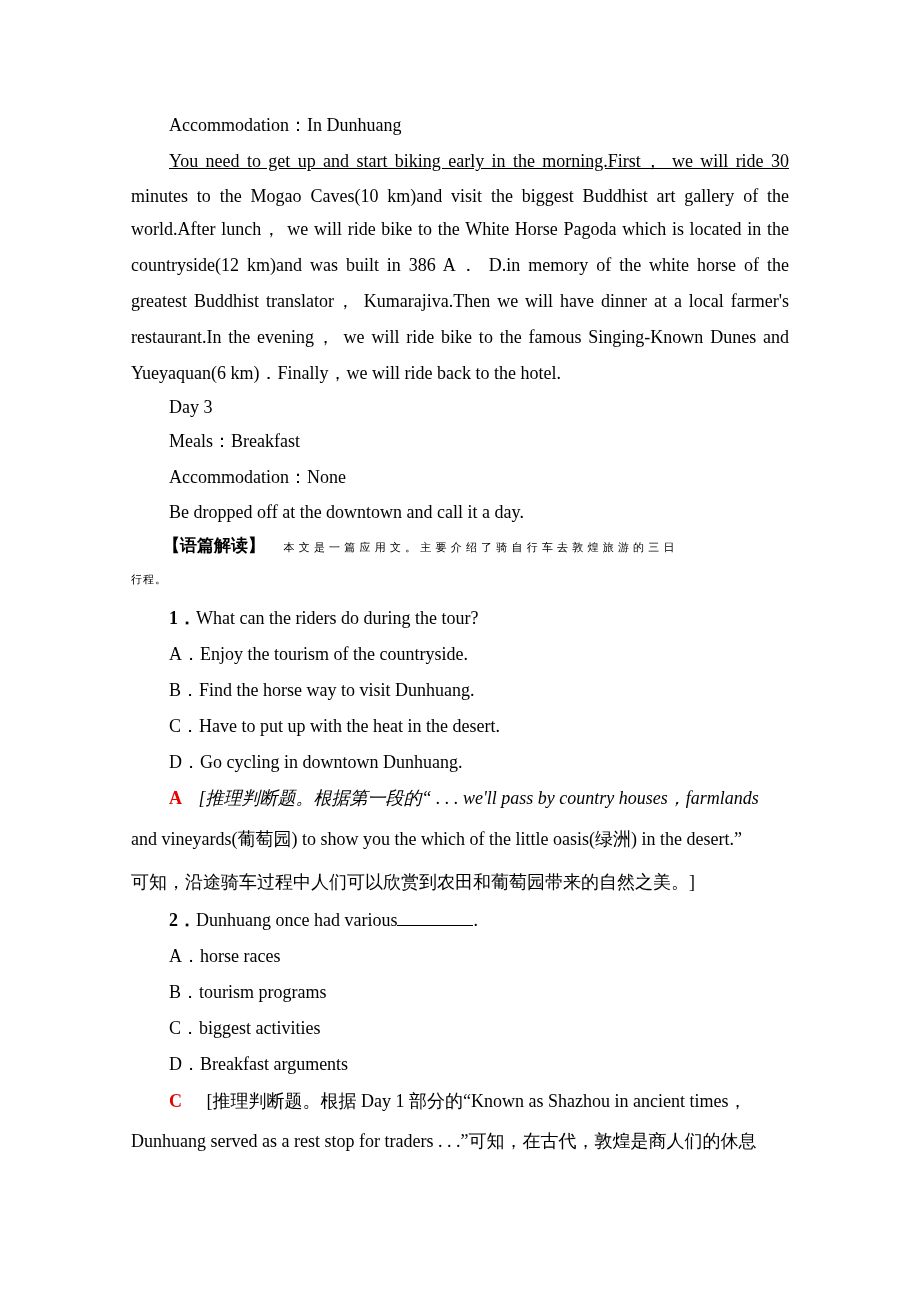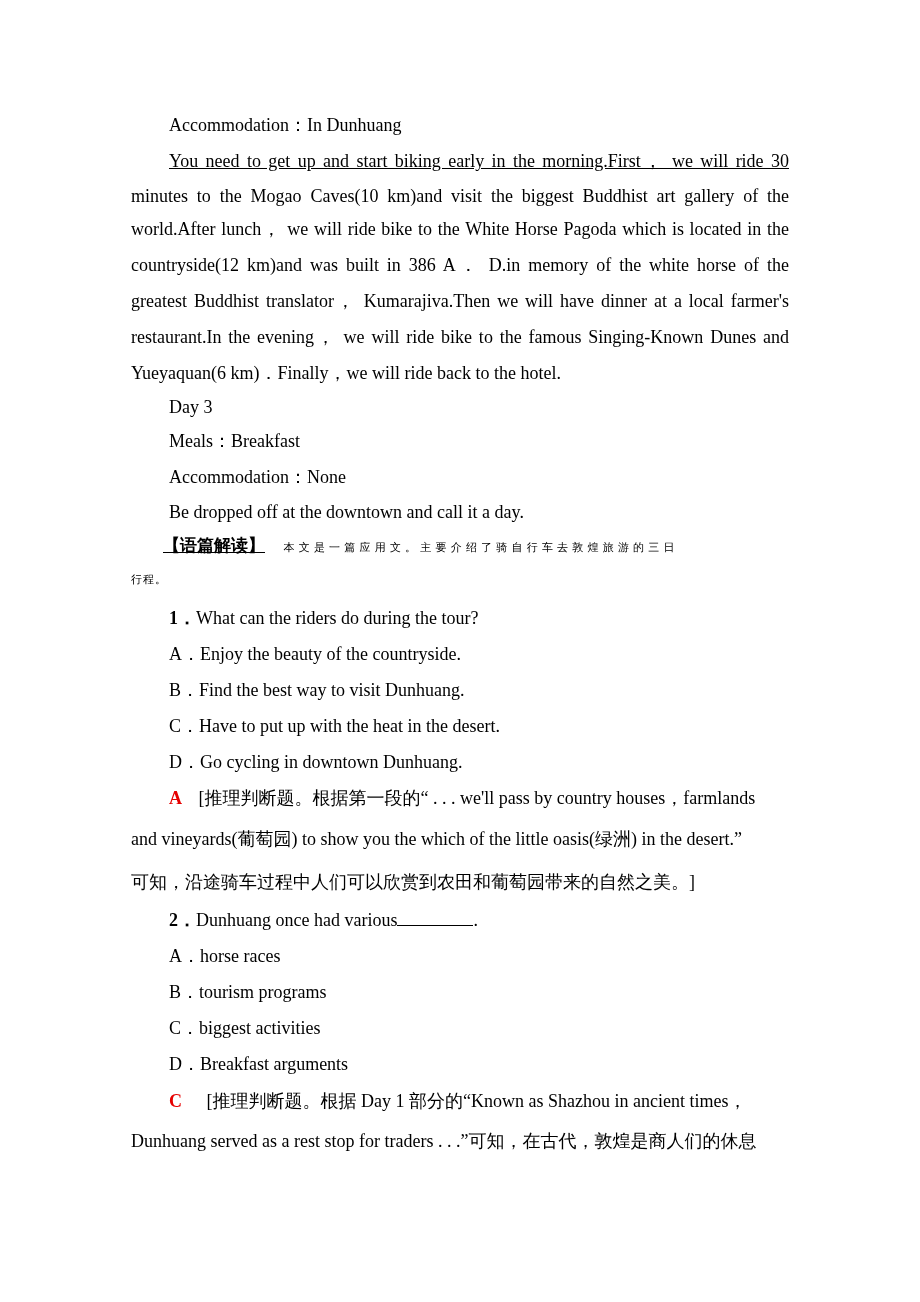--- a/index.html
+++ b/index.html
@@ -37,21 +37,20 @@
     .red { color: #e60000; font-weight: bold; }
     .cjk {
       font-family: "DejaVu Sans", sans-serif;
       font-size: 11px;
       letter-spacing: 1px;
     }
     .cjk-bold {
       font-family: "DejaVu Sans", sans-serif;
       font-weight: bold;
       font-size: 17px;
-      text-decoration: underline;
     }
     .blank {
       display: inline-block;
       width: 76px;
       border-bottom: 1px solid #000;
       height: 15px;
       vertical-align: baseline;
     }
     .num { font-weight: bold; }
   </style>
@@ -78,35 +77,35 @@
   <div class="line" style="top:534px; left:32px; width:626px;">
     <span class="cjk-bold">【语篇解读】</span>
     <span class="cjk" style="margin-left:14px; letter-spacing:4.2px;">本文是一篇应用文。主要介绍了骑自行车去敦煌旅游的三日</span>
   </div>
   <div class="line cjk" style="top:569px">行程。</div>
 
   <div class="line indent" style="top:607px">
     <span class="num">1．</span><span>What can the riders do during the tour?</span>
   </div>
   <div class="line indent" style="top:643px">
-    <span>A．</span><span>Enjoy the beauty of the countryside.</span>
+    <span>A．</span><span>Enjoy the tourism of the countryside.</span>
   </div>
   <div class="line indent" style="top:679px">
-    <span>B．</span><span>Find the best way to visit Dunhuang.</span>
+    <span>B．</span><span>Find the horse way to visit Dunhuang.</span>
   </div>
   <div class="line indent" style="top:715px">
     <span>C．</span><span>Have to put up with the heat in the desert.</span>
   </div>
   <div class="line indent" style="top:751px">
     <span>D．</span><span>Go cycling in downtown Dunhuang.</span>
   </div>
 
   <div class="line indent" style="top:787px; width:620px;">
     <span class="red">A</span>
-    <span style="margin-left:12px;">[推理判断题。根据第一段的“ . . . we'll pass by country houses，farmlands</span>
+    <span style="margin-left:12px;font-style:italic;">[推理判断题。根据第一段的“ . . . we'll pass by country houses，farmlands</span>
   </div>
   <div class="line" style="top:828px">and vineyards(葡萄园) to show you the which of the little oasis(绿洲) in the desert.”</div>
   <div class="line" style="top:871px">可知，沿途骑车过程中人们可以欣赏到农田和葡萄园带来的自然之美。]</div>
 
   <div class="line indent" style="top:909px">
     <span class="num">2．</span><span>Dunhuang once had various</span><span class="blank"></span><span>.</span>
   </div>
   <div class="line indent" style="top:945px">
     <span>A．</span><span>horse races</span>
   </div>

